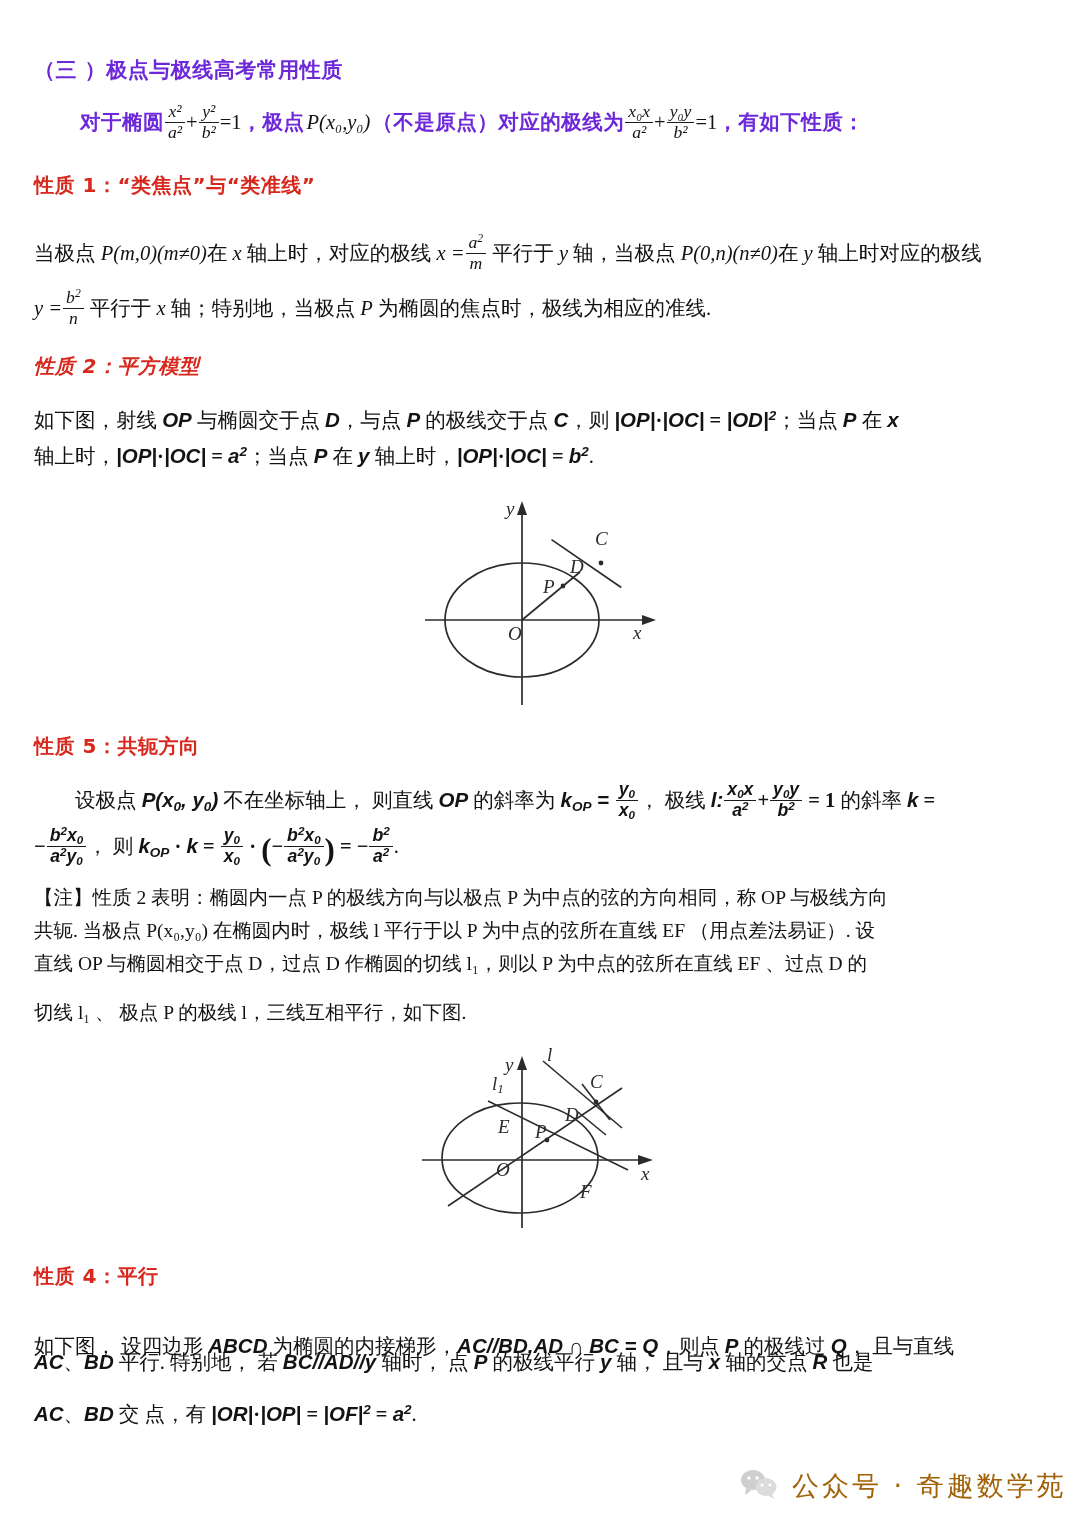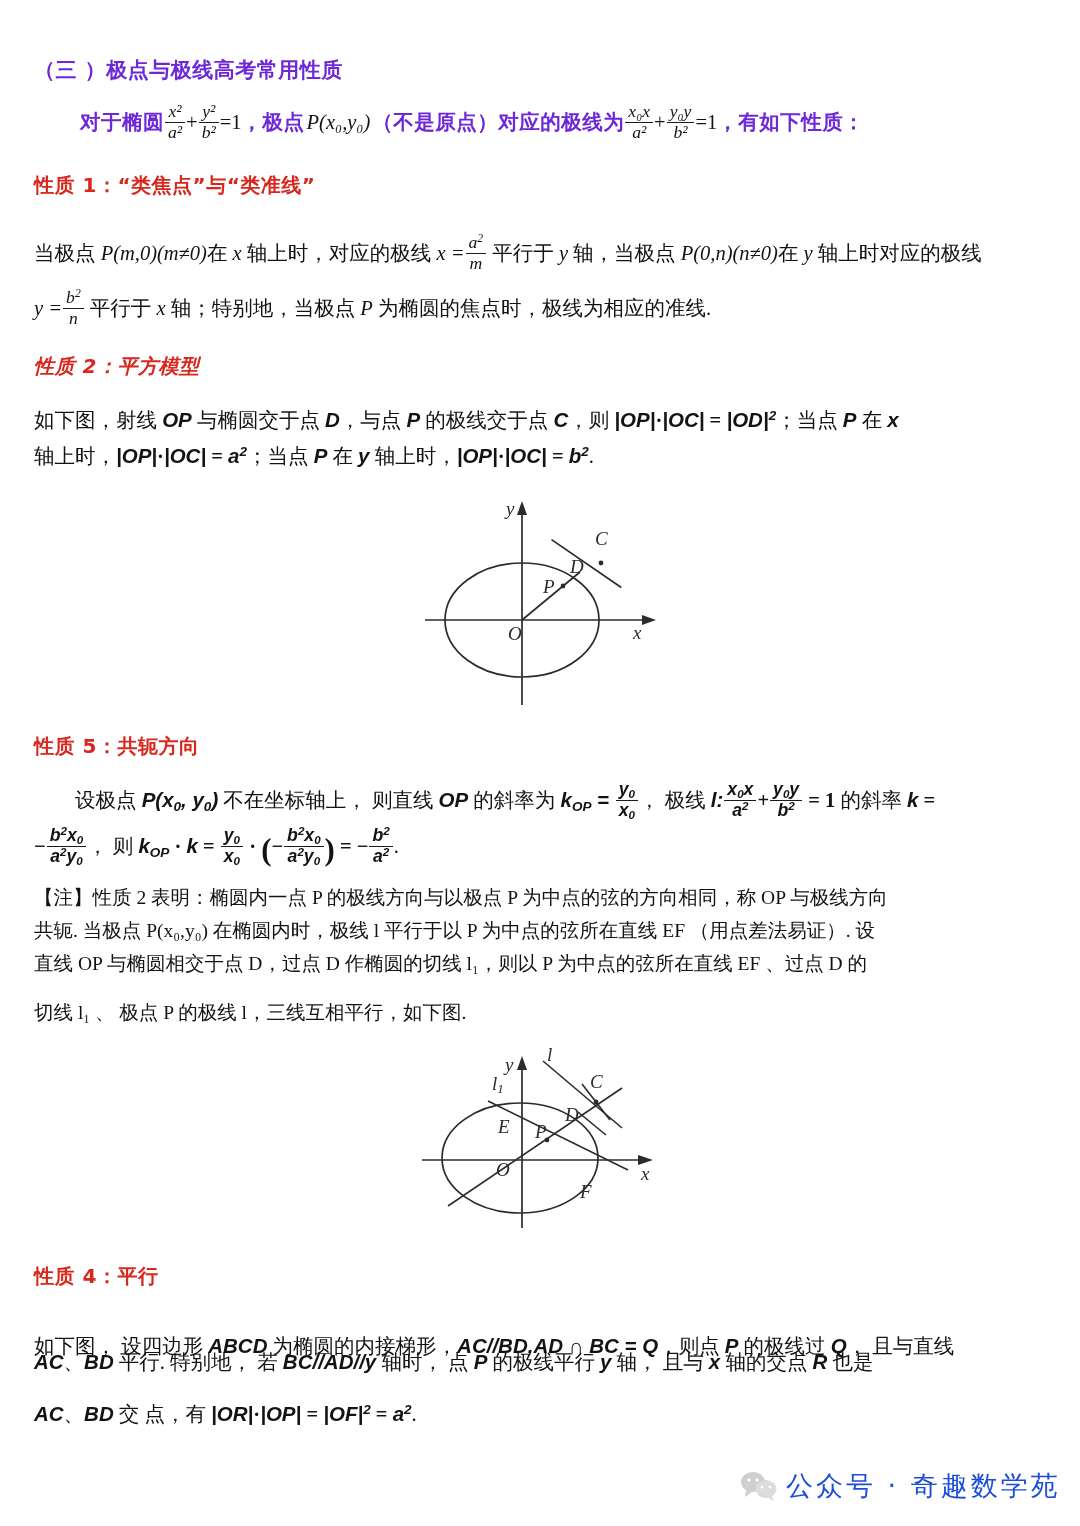--- a/index.html
+++ b/index.html
@@ -74,23 +74,22 @@
   .big-paren { font-size: 1.5em; vertical-align: -0.22em; font-weight: bold; font-family: "Liberation Serif", serif; }
 
   
   .figure { position: absolute; }
   .figure svg { display: block; }
 
   
   .watermark {
     position: absolute;
     display: flex;
-    align-items: center;
-    gap: 8px;
-    color: #1d4ed8;
+    gap: 14px;
+    color: #a16207;
     font-family: "DejaVu Sans", "Liberation Sans", sans-serif;
     font-size: 27px;
     letter-spacing: 3px;
     white-space: nowrap;
     user-select: none;
   }
 </style>
 </head>
 <body>
 

